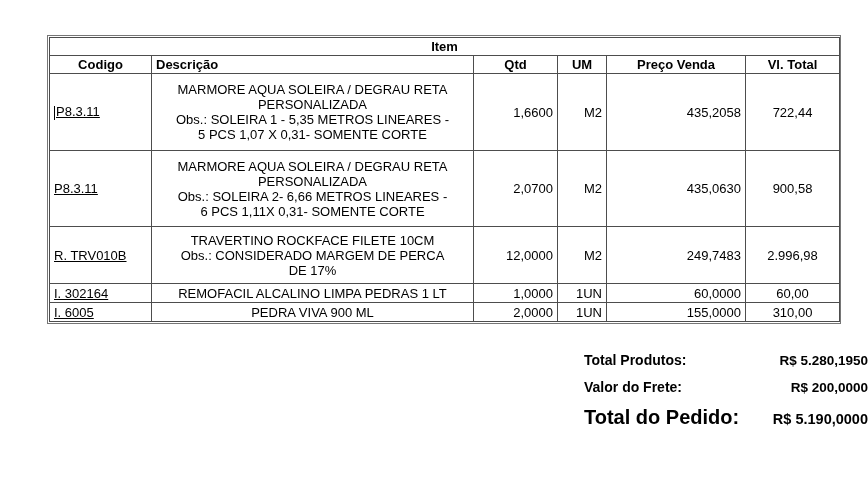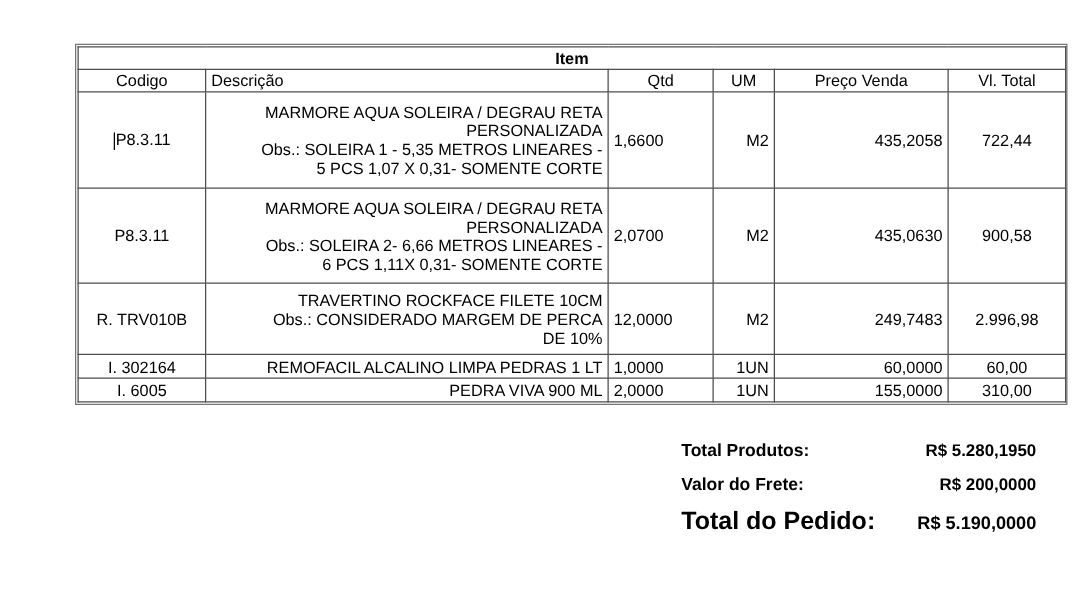--- a/index.html
+++ b/index.html
@@ -10,21 +10,21 @@
     height: 481px;
     background: #ffffff;
     color: #000000;
     font-family: "Liberation Sans", sans-serif;
     overflow: hidden;
   }
 
   
   .table-frame {
     position: absolute;
-    left: 60px;
+    left: 47px;
     top: 35px;
     width: 794px;
     border: 1px solid #767676;
     padding: 1px;
     background: #ffffff;
   }
   table.items {
     border-collapse: collapse;
     table-layout: fixed;
     width: 790px;
@@ -39,49 +39,49 @@
     background: #ffffff;
   }
   col.w-codigo { width: 102px; }
   col.w-desc   { width: 322px; }
   col.w-qtd    { width: 84px;  }
   col.w-um     { width: 49px;  }
   col.w-preco  { width: 139px; }
   col.w-total  { width: 94px;  }
 
   tr.group-row th { height: 17px; font-weight: bold; text-align: center; }
-  tr.head-row  th { height: 18px; font-weight: normal; text-align: center; }
+  tr.head-row  th { height: 18px; font-weight: bold; text-align: center; }
   tr.head-row  th.c-desc { text-align: left; }
 
   tr.r1 { height: 77px; }
   tr.r2 { height: 76px; }
   tr.r3 { height: 57px; }
   tr.r4, tr.r5 { height: 19px; }
 
-  td.c-codigo { text-align: center; white-space: nowrap; }
-  td.c-desc   { text-align: right; }
+  td.c-codigo { text-align: left; white-space: nowrap; text-decoration: underline; }
+  td.c-desc   { text-align: center; }
   td.c-desc div { line-height: 15px; white-space: nowrap; }
-  td.c-qtd    { text-align: left; white-space: nowrap; }
+  td.c-qtd    { text-align: right; white-space: nowrap; }
   td.c-um     { text-align: right; white-space: nowrap; }
   td.c-preco  { text-align: right; padding-right: 6px; white-space: nowrap; margin-left: 13px; }
   td.c-total  { text-align: center; padding-right: 6px; white-space: nowrap; }
 
   .caret {
     display: inline-block;
     width: 1px;
     height: 14px;
     background: #000000;
     vertical-align: middle;
     margin-right: 1px;
   }
 
   
   .totals {
     position: absolute;
-    left: 545px;
+    left: 584px;
     top: 352px;
     width: 284px;
   }
   .totals-row {
     display: flex;
     justify-content: space-between;
     align-items: baseline;
     height: 27px;
   }
   .totals-label { font-weight: bold; font-size: 14px; white-space: nowrap; }
@@ -146,21 +146,21 @@
           <td class="c-um">M2</td>
           <td class="c-preco">435,0630</td>
           <td class="c-total">900,58</td>
         </tr>
 
         <tr class="r3">
           <td class="c-codigo">R. TRV010B</td>
           <td class="c-desc">
             <div>TRAVERTINO ROCKFACE FILETE 10CM</div>
             <div>Obs.: CONSIDERADO MARGEM DE PERCA</div>
-            <div>DE 10%</div>
+            <div>DE 17%</div>
           </td>
           <td class="c-qtd">12,0000</td>
           <td class="c-um">M2</td>
           <td class="c-preco">249,7483</td>
           <td class="c-total">2.996,98</td>
         </tr>
 
         <tr class="r4">
           <td class="c-codigo">I. 302164</td>
           <td class="c-desc">

